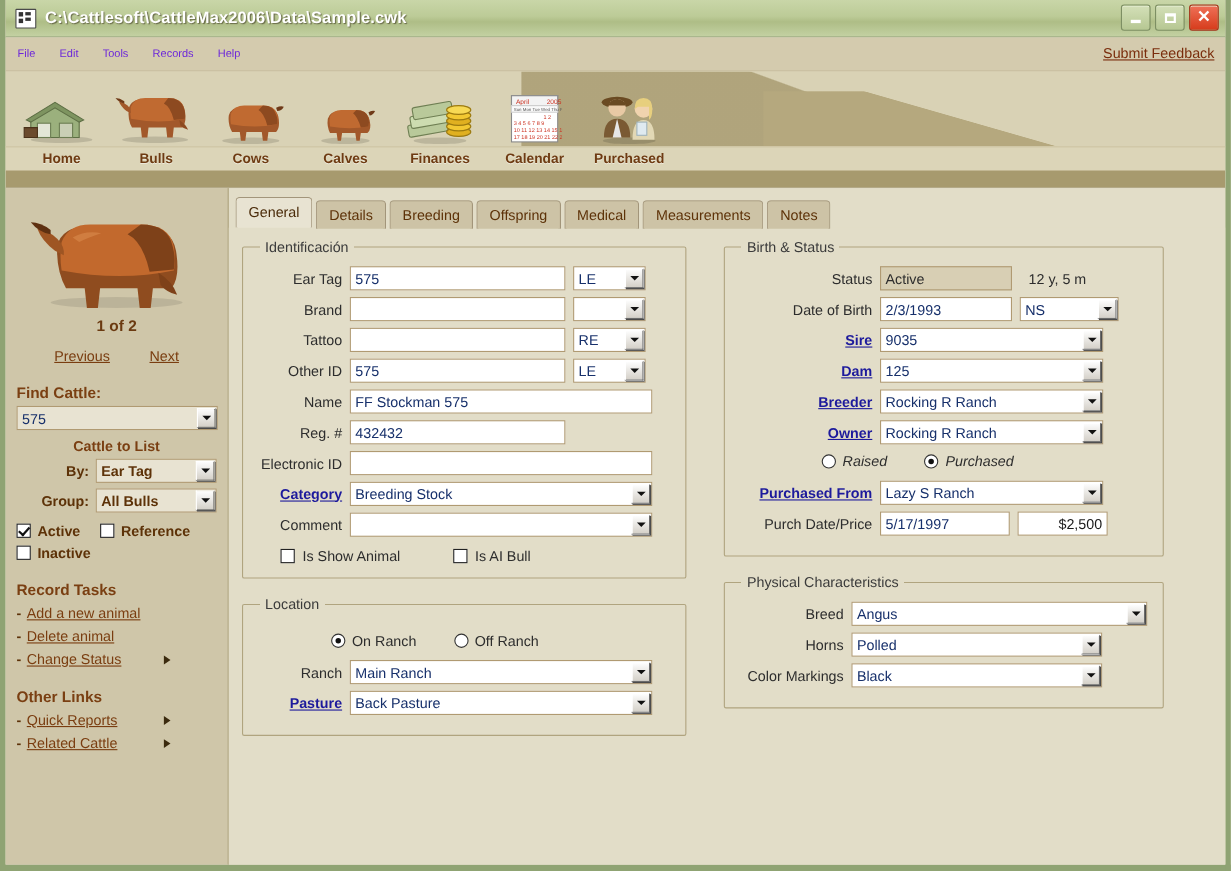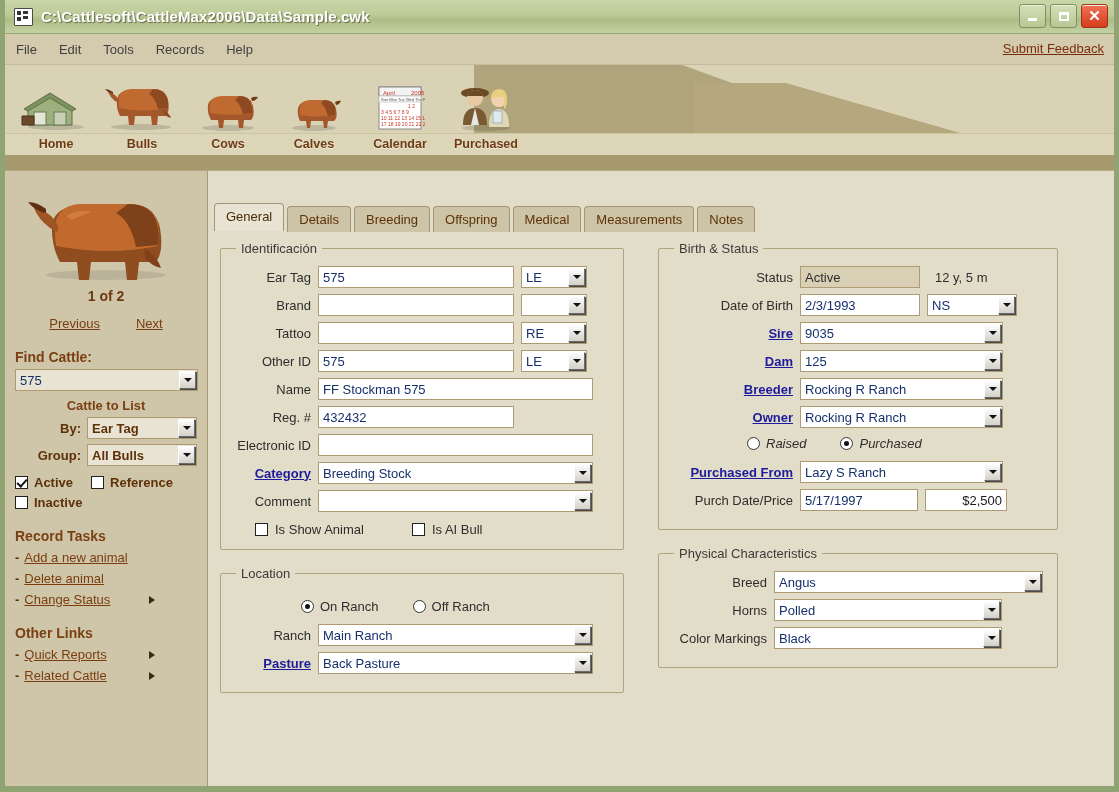--- a/index.html
+++ b/index.html
@@ -57,21 +57,21 @@
   .winbtn .max-i{width:10px;height:9px;border:2px solid #fff;border-top-width:3px;box-sizing:border-box;}
   .winbtn .close-i{color:#fff;font-size:15px;font-weight:bold;line-height:1;margin-top:-1px;}
 
   
   .menubar{
     height:30px;background:#d4cbae;
     display:flex;align-items:center;position:relative;
     border-bottom:1px solid #c6bc9c;
   }
   .menuitem{
-    padding:4px 11px;font-size:13px;color:#404040;cursor:default;
+    padding:4px 11px;font-size:10px;color:#6d28d9;cursor:default;
   }
   .feedback{
     position:absolute;right:10px;top:7px;
     font-size:13px;color:#7a2d0c;text-decoration:underline;cursor:pointer;
   }
 
   
   .toolbar{
     position:relative;height:105px;overflow:hidden;
     background:#d9d2b5;
@@ -134,21 +134,21 @@
   .cblabel{font-size:13px;font-weight:bold;color:#5d3208;}
   .tasklink{margin:6px 0 0 0;display:flex;align-items:center;gap:5px;}
   .dash{color:#5d3208;font-weight:bold;}
   .arrow{
     width:0;height:0;border-left:6px solid #3b2a0e;border-top:4px solid transparent;
     border-bottom:4px solid transparent;margin-left:auto;margin-right:42px;
   }
 
   
   .content{flex:1;background:#e2ddc8;position:relative;}
-  .tabs{display:flex;padding:8px 0 0 6px;align-items:flex-end;height:28px;margin-top:24px;}
+  .tabs{display:flex;padding:8px 0 0 6px;align-items:flex-end;height:28px;}
   .tab{
     background:#cdc3a6;border:1px solid #a2957a;border-bottom:none;
     border-radius:4px 4px 0 0;padding:5px 11px 5px;margin-right:3px;
     font-size:13px;color:#5d3208;cursor:pointer;position:relative;top:1px;
   }
   .tab.active{
     background:#e8e3d2;color:#4a2a08;padding-bottom:7px;top:0;
     border-color:#a2957a;z-index:2;
   }
   .panel{
@@ -300,20 +300,40 @@
             <ellipse cx="34" cy="41" rx="22" ry="3" fill="#00000022"></ellipse>
             <path d="M18 21 q2-7 11-7 h15 q10 0 12 8 q2 9-2 12 h-6 l-1 7 h-3 l-1-7 h-12 l-1 7 h-3 l-1-7 h-6 q-3-6-2-13z" fill="#a2582a"></path>
             <path d="M20 19 q3-6 10-6 h14 q9 0 11 7 q1 4 0 8 q-17 3-35 0 q-1-5 0-9z" fill="#c06a31"></path>
             <path d="M44 13 q9 0 11 7 q1 4 0 8 l-7 1 q-3-10-7-13z" fill="#8d4a20"></path>
             <path d="M55 15 q4-2 6-1 q-2 4-5 4z" fill="#6f3a18"></path>
           </svg>
         </div>
         <div class="tblabel">Calves</div>
       </div>
 
+      <div class="tbitem">
+        <div class="tbicon">
+          <svg width="66" height="46" viewBox="0 0 66 46">
+            <ellipse cx="33" cy="43" rx="24" ry="3" fill="#00000022"></ellipse>
+            <g stroke="#6f7f53">
+              <rect x="4" y="26" width="36" height="11" rx="2" fill="#b9c99a" transform="rotate(-10 22 31)"></rect>
+              <rect x="6" y="18" width="36" height="11" rx="2" fill="#cddcb0" transform="rotate(-10 24 23)"></rect>
+              <rect x="8" y="10" width="36" height="11" rx="2" fill="#b9c99a" transform="rotate(-10 26 15)"></rect>
+            </g>
+            <g>
+              <ellipse cx="50" cy="35" rx="11" ry="4" fill="#e0b020" stroke="#9c7a10"></ellipse>
+              <ellipse cx="50" cy="30" rx="11" ry="4" fill="#f2c832" stroke="#9c7a10"></ellipse>
+              <ellipse cx="50" cy="25" rx="11" ry="4" fill="#e0b020" stroke="#9c7a10"></ellipse>
+              <ellipse cx="50" cy="20" rx="11" ry="4" fill="#f2c832" stroke="#9c7a10"></ellipse>
+              <ellipse cx="50" cy="15" rx="11" ry="4" fill="#f7d954" stroke="#9c7a10"></ellipse>
+            </g>
+          </svg>
+        </div>
+        <div class="tblabel">Finances</div>
+      </div>
 
       <div class="tbitem">
         <div class="tbicon">
           <svg width="50" height="48" viewBox="0 0 50 48">
             <rect x="4" y="4" width="42" height="42" fill="#ffffff" stroke="#8a8a8a"></rect>
             <rect x="4" y="4" width="42" height="9" fill="#f3f3f3" stroke="#8a8a8a"></rect>
             <text x="8" y="11.5" font-size="6" fill="#cc3322" font-family="Liberation Sans, sans-serif">April</text>
             <text x="36" y="11.5" font-size="6" fill="#cc3322" font-family="Liberation Sans, sans-serif">2005</text>
             <rect x="4" y="13" width="42" height="6" fill="#fafafa" stroke="#d0d0d0"></rect>
             <text x="6" y="18" font-size="4" fill="#555" font-family="Liberation Sans, sans-serif">Sun Mon Tue Wed Thu Fri Sat</text>

